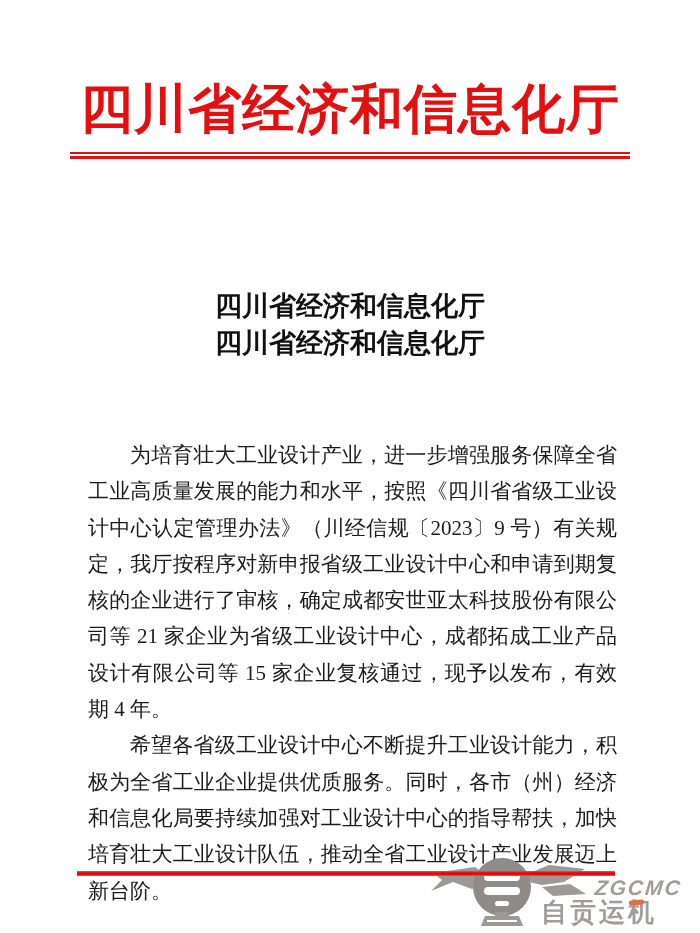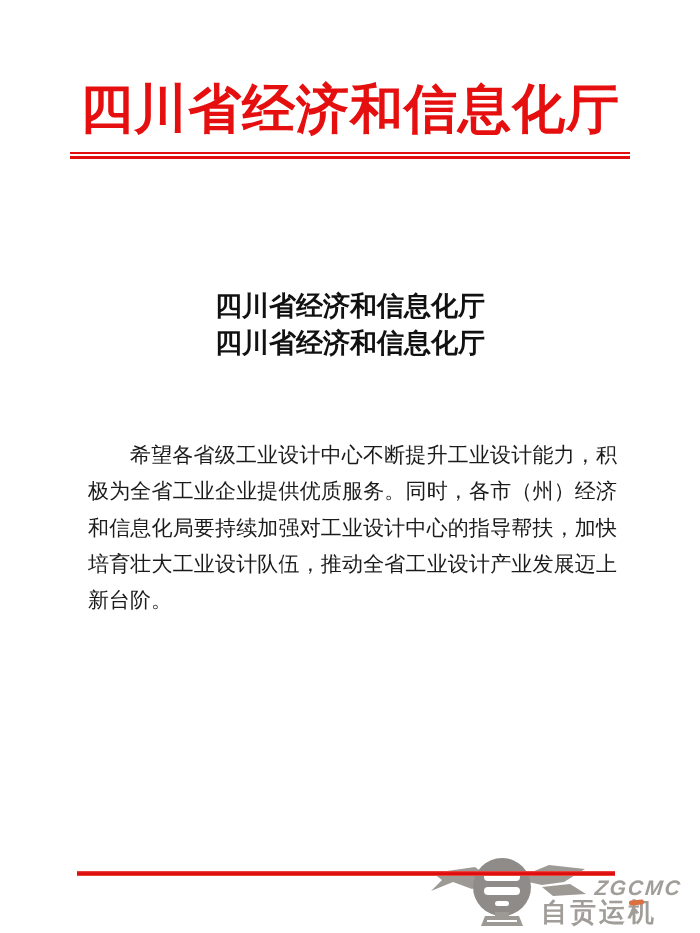--- a/index.html
+++ b/index.html
@@ -60,20 +60,21 @@
 
   <div class="header-rule"></div>
 
 
   <div class="doc-title">
     <div>四川省经济和信息化厅</div>
     <div>四川省经济和信息化厅</div>
   </div>
 
   <div class="body-text">
+    <p>为培育壮大工业设计产业，进一步增强服务保障全省工业高质量发展的能力和水平，按照《四川省省级工业设计中心认定管理办法》（川经信规〔2023〕9 号）有关规定，我厅按程序对新申报省级工业设计中心和申请到期复核的企业进行了审核，确定成都安世亚太科技股份有限公司等 21 家企业为省级工业设计中心，成都拓成工业产品设计有限公司等 15 家企业复核通过，现予以发布，有效期 4 年。</p>
     <p>希望各省级工业设计中心不断提升工业设计能力，积极为全省工业企业提供优质服务。同时，各市（州）经济和信息化局要持续加强对工业设计中心的指导帮扶，加快培育壮大工业设计队伍，推动全省工业设计产业发展迈上新台阶。</p>
   </div>
 
   <div class="logo">
     <svg class="emblem" width="165" height="72" viewBox="0 0 165 72">
       <polygon points="8,17 50,11 66,23 47,33 28,26 6,35 17,24" fill="#9d9995"></polygon>
       <polygon points="90,23 124,9 160,13 139,26 117,29" fill="#9d9995"></polygon>
       <polygon points="117,31 145,28 161,38 128,40" fill="#9d9995"></polygon>
       <circle cx="77" cy="31" r="29" fill="#8f8b88"></circle>
       <rect x="59" y="17" width="36" height="8" rx="4" fill="#ffffff"></rect>

